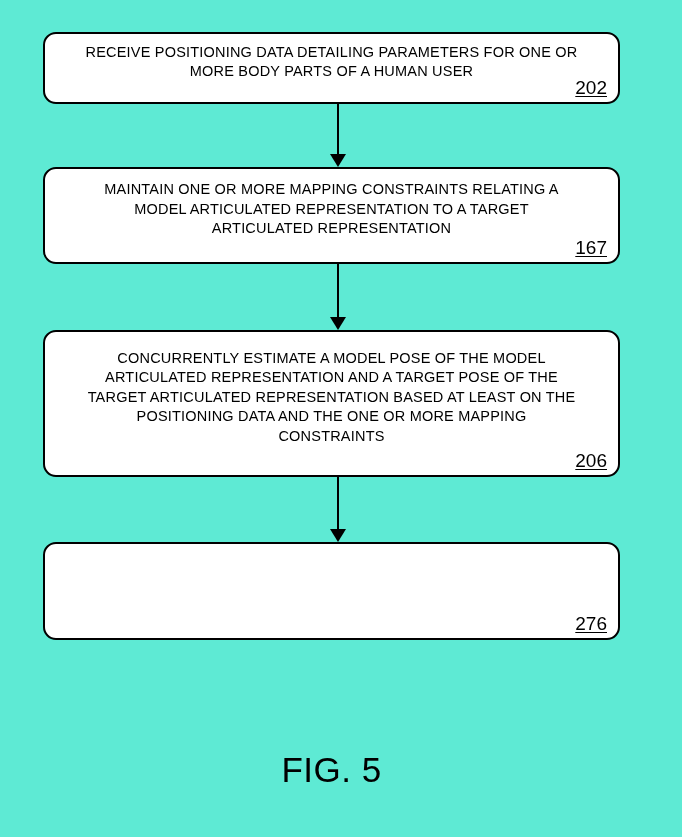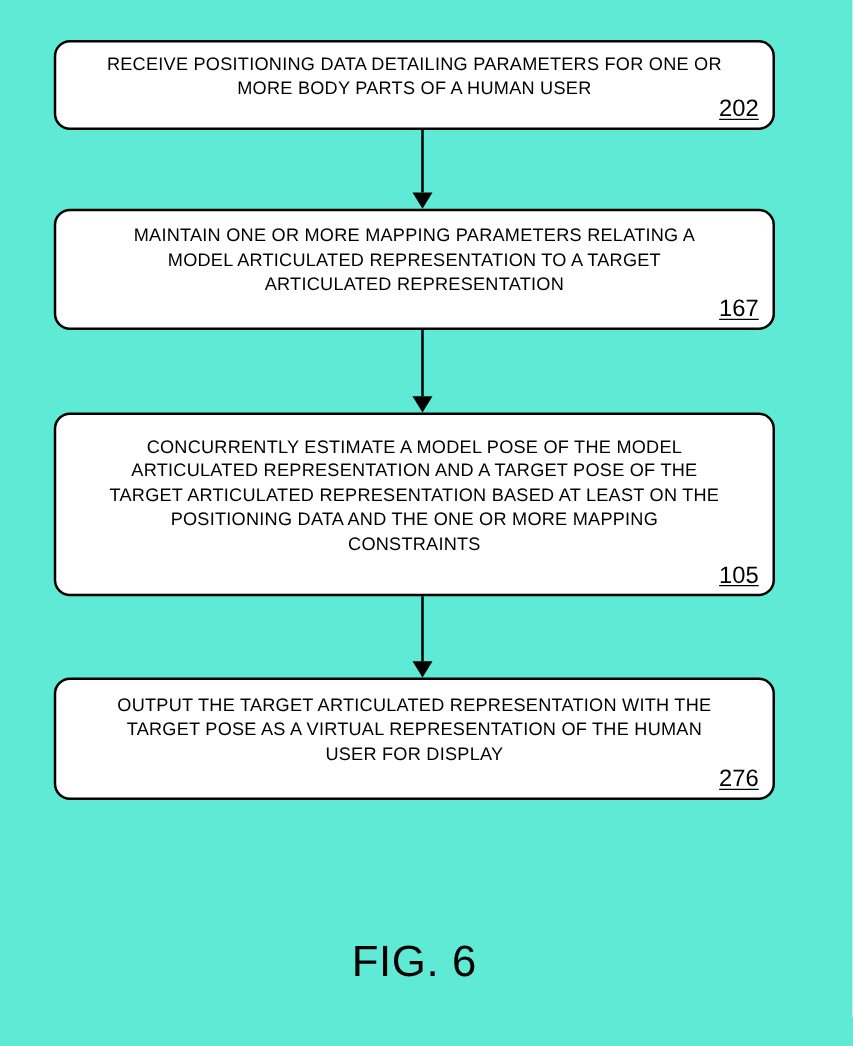--- a/index.html
+++ b/index.html
@@ -85,47 +85,44 @@
 MORE BODY PARTS OF A HUMAN USER</div>
     <div class="box-ref">202</div>
   </div>
 
   <div class="flow-arrow" style="top:104px; height:63px;">
     <div class="arrow-line"></div>
     <div class="arrow-head"></div>
   </div>
 
   <div class="flow-box" style="top:167px; height:97px;">
-    <div class="box-text">MAINTAIN ONE OR MORE MAPPING PARAMETERS RELATING A
+    <div class="box-text">MAINTAIN ONE OR MORE MAPPING CONSTRAINTS RELATING A
 MODEL ARTICULATED REPRESENTATION TO A TARGET
 ARTICULATED REPRESENTATION</div>
     <div class="box-ref">167</div>
   </div>
 
   <div class="flow-arrow" style="top:264px; height:66px;">
     <div class="arrow-line"></div>
     <div class="arrow-head"></div>
   </div>
 
   <div class="flow-box" style="top:330px; height:147px;align-items:center;">
     <div class="box-text">CONCURRENTLY ESTIMATE A MODEL POSE OF THE MODEL
 ARTICULATED REPRESENTATION AND A TARGET POSE OF THE
 TARGET ARTICULATED REPRESENTATION BASED AT LEAST ON THE
 POSITIONING DATA AND THE ONE OR MORE MAPPING
 CONSTRAINTS</div>
-    <div class="box-ref">105</div>
+    <div class="box-ref">206</div>
   </div>
 
   <div class="flow-arrow" style="top:477px; height:65px;">
     <div class="arrow-line"></div>
     <div class="arrow-head"></div>
   </div>
 
   <div class="flow-box" style="top:542px; height:98px;">
-    <div class="box-text">OUTPUT THE TARGET ARTICULATED REPRESENTATION WITH THE
-TARGET POSE AS A VIRTUAL REPRESENTATION OF THE HUMAN
-USER FOR DISPLAY</div>
     <div class="box-ref">276</div>
   </div>
 
-  <div class="fig-label" style="top:751px;">FIG. 6</div>
+  <div class="fig-label" style="top:751px;">FIG. 5</div>
 
 </div>
 
 </body></html>

